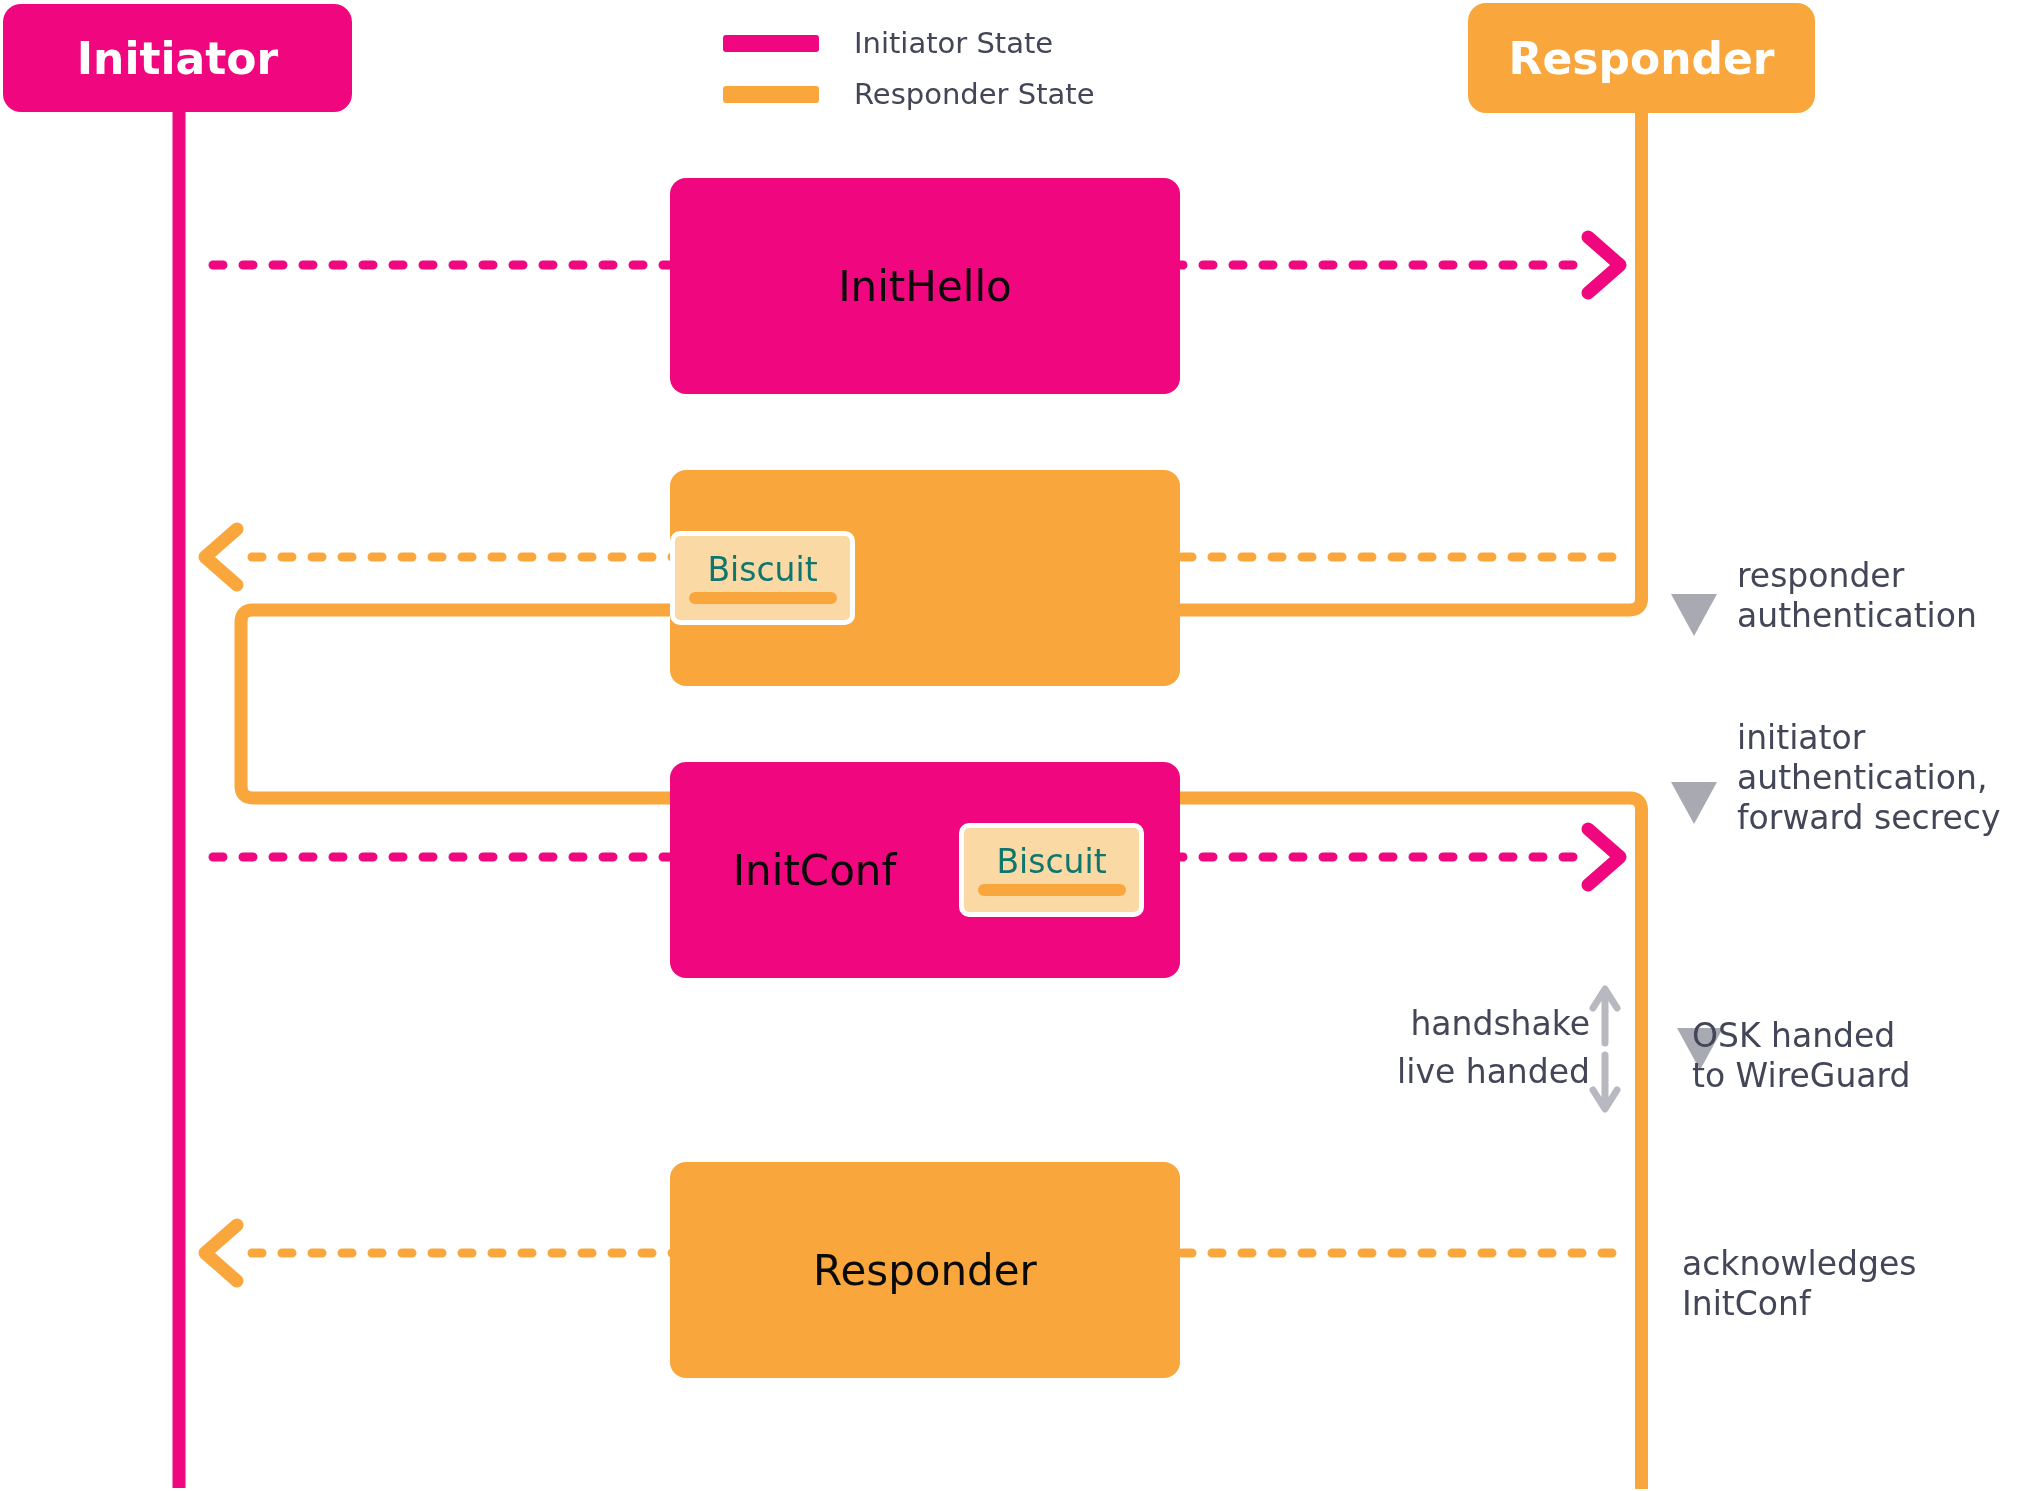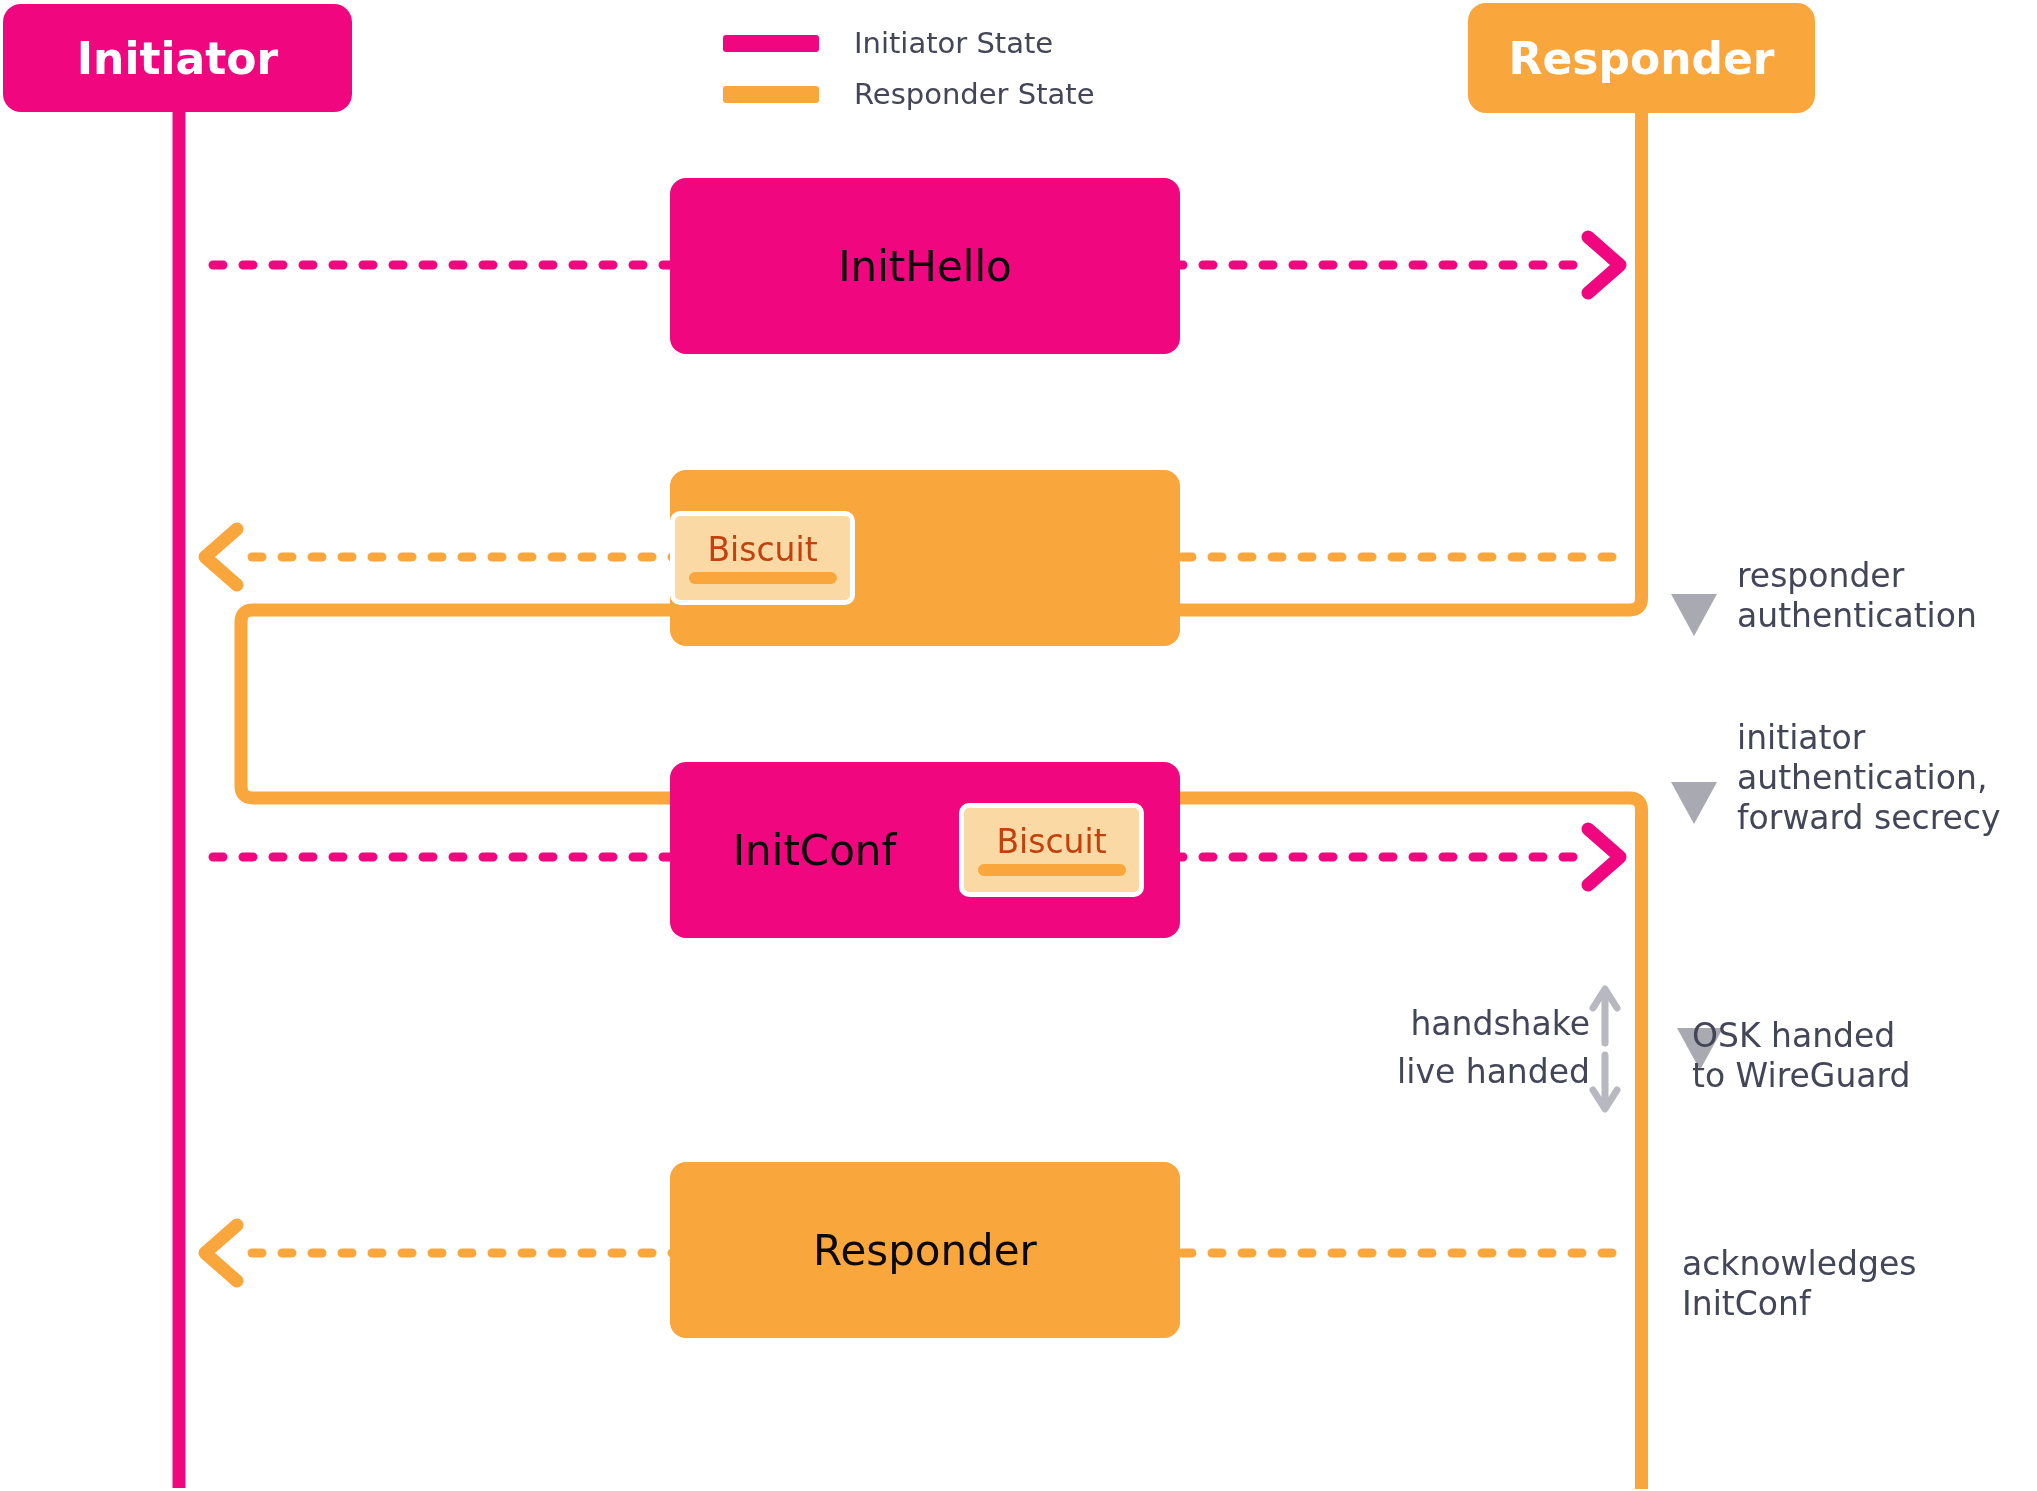--- a/index.html
+++ b/index.html
@@ -21,40 +21,40 @@
   
   .legend{position:absolute;left:723px;top:26px;}
   .legend-row{display:flex;align-items:center;height:34px;margin-bottom:17px;}
   .swatch{width:96px;height:17px;border-radius:3px;margin-right:35px;flex:0 0 auto;}
   .swatch-pink{background:#F0067E;}
   .swatch-orange{background:#F9A63C;}
   .legend-label{font-size:29px;color:#424657;white-space:nowrap;}
 
   
   .msg{
-    position:absolute;left:670px;width:510px;height:176px;border-radius:16px;
+    position:absolute;left:670px;width:510px;height:216px;border-radius:16px;
     display:flex;align-items:center;color:#0a0a0a;
   }
   .msg .label{
     flex:1;text-align:center;font-size:42px;font-weight:500;white-space:nowrap;
   }
   .msg.pink{background:#F0067E;}
   .msg.orange{background:#F9A63C;}
   .msg-inithello{top:178px;}
   .msg-resphello{top:470px;}
   .msg-initconf{top:762px;}
   .msg-emptydata{top:1162px;}
 
   
   .biscuit{
     flex:0 0 auto;width:185px;height:94px;margin-right:36px;
     background:#FBD9A5;border:5px solid #ffffff;border-radius:10px;
     box-sizing:border-box;display:flex;flex-direction:column;align-items:center;justify-content:center;
   }
-  .biscuit .biscuit-label{font-size:33px;font-weight:500;color:#c2410c;line-height:34px;}
+  .biscuit .biscuit-label{font-size:33px;font-weight:500;color:#0f766e;line-height:34px;}
   .biscuit .biscuit-bar{width:148px;height:12px;border-radius:6px;background:#F9A63C;margin-top:5px;}
 
   
   .note{
     position:absolute;color:#424657;font-size:33px;line-height:40px;white-space:nowrap;
   }
   .note-resp-auth{left:1737px;top:556px;}
   .note-init-auth{left:1737px;top:718px;}
   .note-osk{left:1692px;top:986px;margin-top:30px;}
   .note-ack{left:1682px;top:1244px;}

